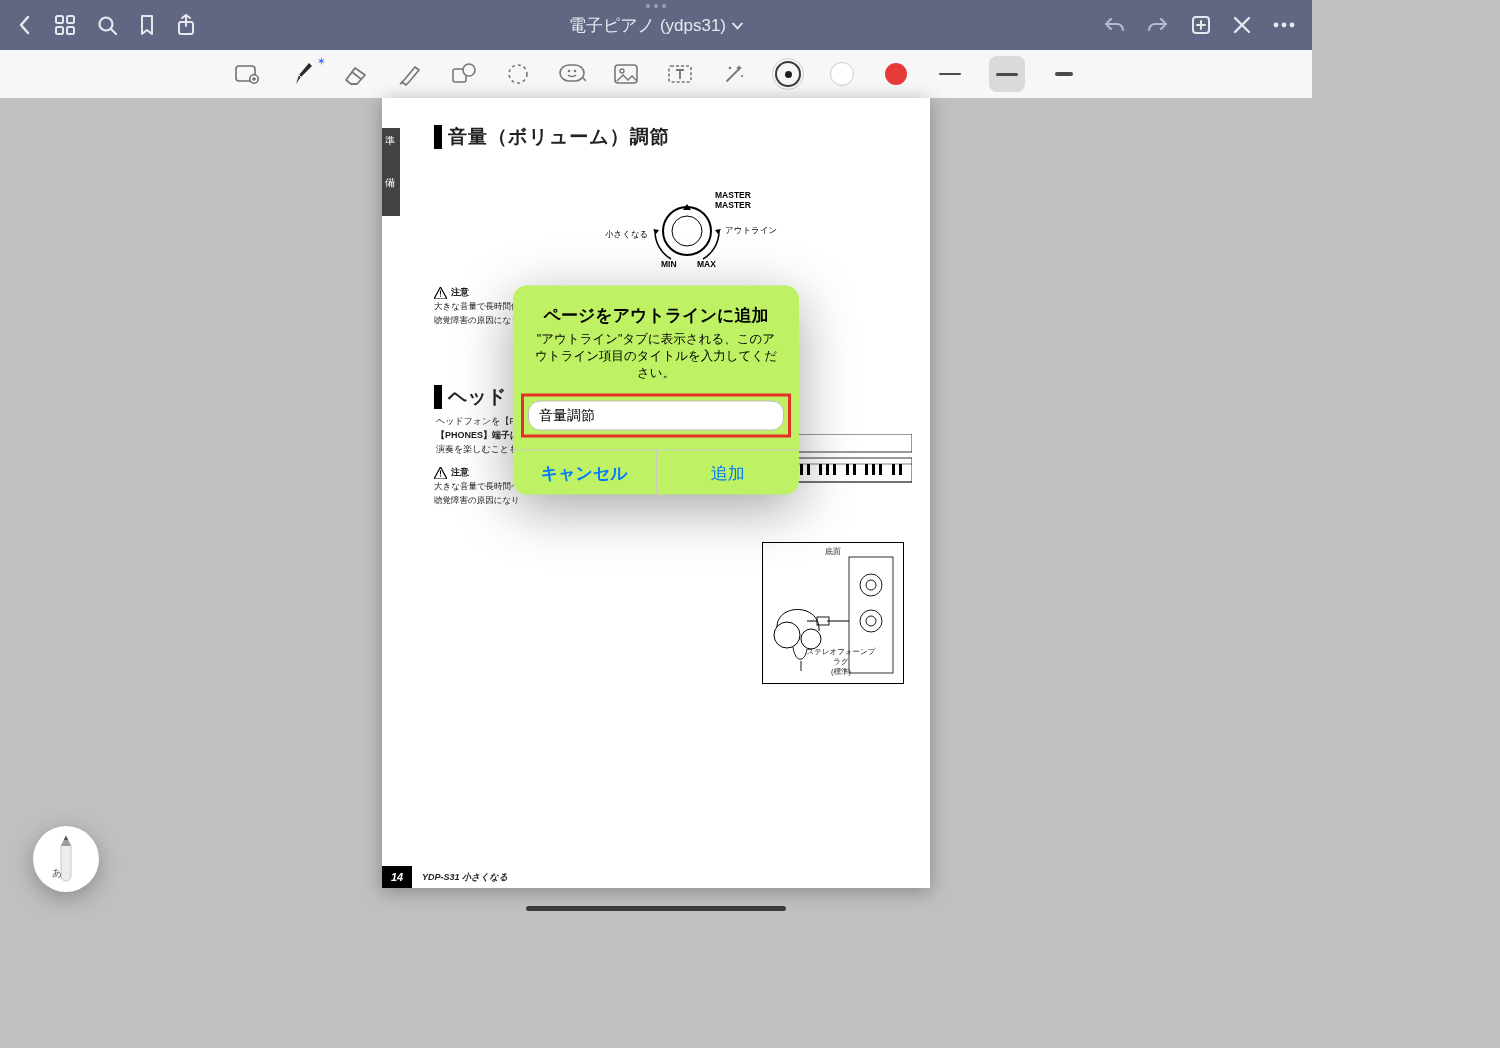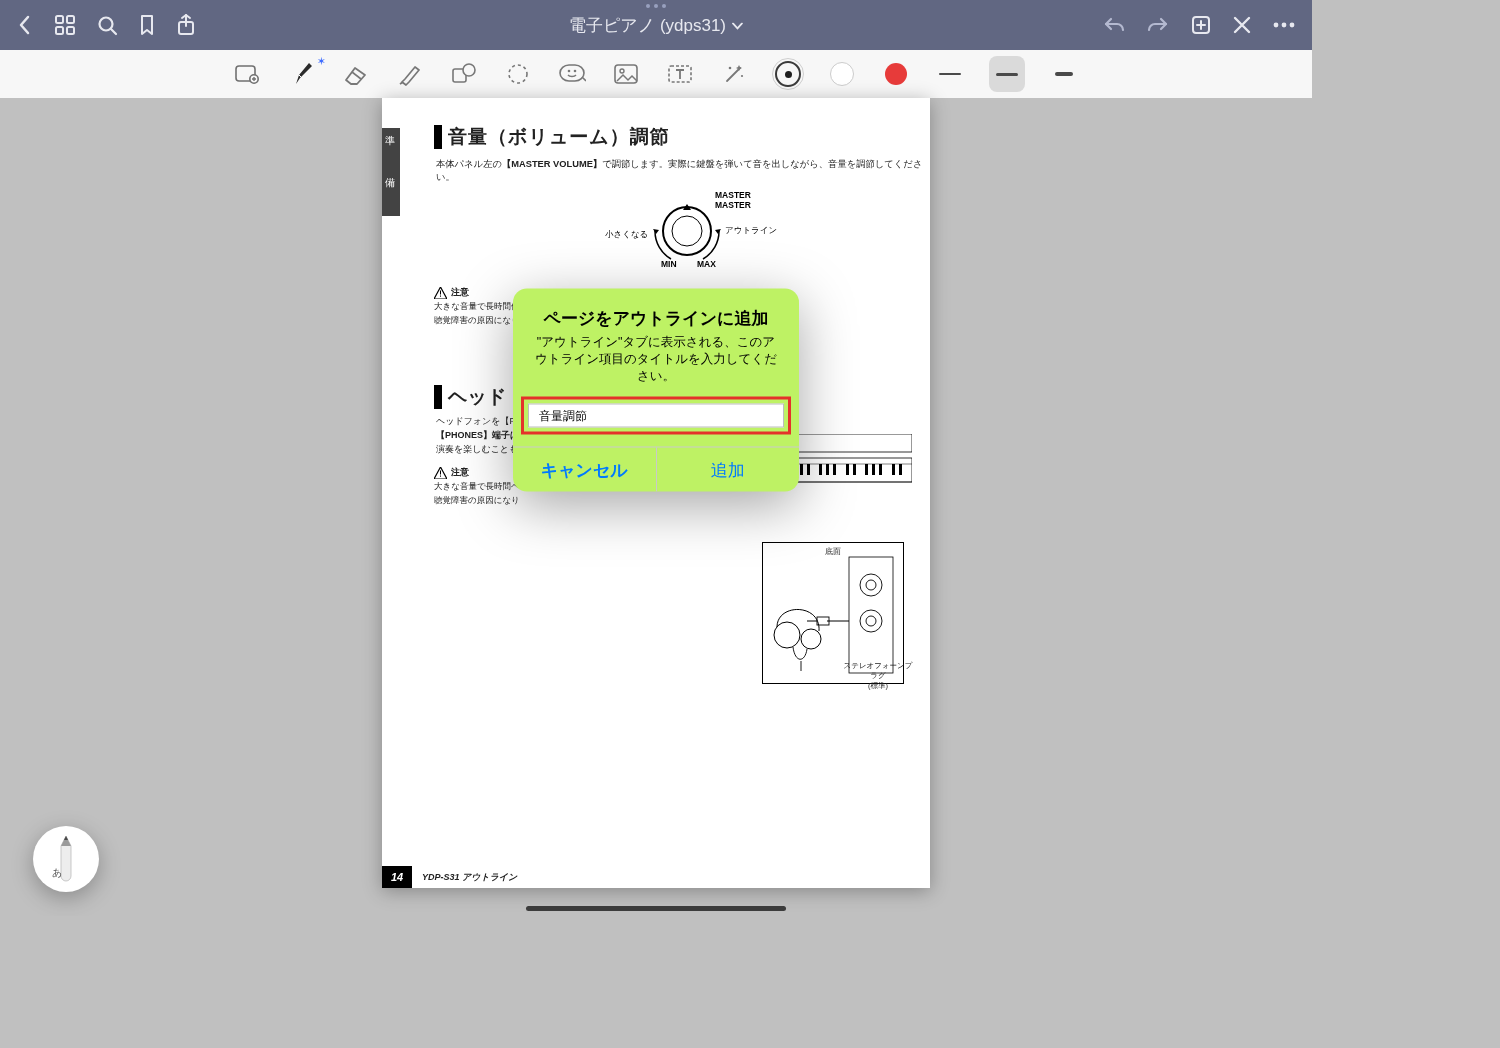--- a/index.html
+++ b/index.html
@@ -70,39 +70,39 @@
   .caution-line{ font-size:8.5px; margin-top:2px;}
 
   .sec2-title{ position:absolute; left:52px; top:286px; display:flex; align-items:center;}
   .sec2-title .bar{ width:8px; height:24px; background:#000; margin-right:6px;}
   .sec2-title h2{ margin:0; font-size:19px; font-weight:800;}
   .sec2-body{ position:absolute; left:54px; top:316px; font-size:9px; line-height:14px;}
   .caution2{ position:absolute; left:52px; top:368px; font-size:9px;}
 
   .kbd-fig{position:absolute; left:320px; top:336px;}
   .headphone-fig{position:absolute; left:380px; top:444px; width:140px; height:140px; border:0.8px solid #000;}
-  .headphone-caption{position:absolute; left:422px; top:563px; font-size:7.5px; text-align:center; width:74px;margin-left:37px;}
+  .headphone-caption{position:absolute; left:422px; top:549px; font-size:7.5px; text-align:center; width:74px;}
 
   .page-footer{ position:absolute; left:0; bottom:0; height:22px; display:flex; align-items:center;font-style:italic;}
   .page-num{ width:30px; height:22px; background:#000; color:#FFF; font-size:11px; display:flex; align-items:center; justify-content:center; font-weight:700;}
   .page-model{ font-size:9px; margin-left:10px; font-weight:600;}
 
   
   .dialog {
     position:absolute; left:50%; top:390px; transform:translate(-50%,-50%);
     width:286px; background:#bef264; border-radius:14px;
     box-shadow:0 14px 55px rgba(0,0,0,.35);
     overflow:hidden;
   }
   .dialog h3{ margin:18px 16px 4px; text-align:center; font-size:17px; font-weight:600; color:#000;}
   .dialog p{ margin:0 18px 12px; text-align:center; font-size:12.5px; color:#000; line-height:17px;}
   .dialog .field-wrap{ margin:6px 8px 12px; border:3px solid #E4322A; padding:4px;}
   .dialog input{
-    width:100%; box-sizing:border-box; height:24px; border:0.5px solid #BDBDBD;
-    border-radius:0; background:#FFF; padding:0 10px; font-size:12px; outline:none;
+    width:100%; box-sizing:border-box; height:30px; border:0.5px solid #BDBDBD;
+    border-radius:12px; background:#FFF; padding:0 10px; font-size:14px; outline:none;
   }
   .dialog .btn-row{ display:flex; border-top:0.5px solid #C9C9C9;}
   .dialog .btn{ flex:1; height:44px; display:flex; align-items:center; justify-content:center; font-size:17px; color:#007AFF;}
   .dialog .btn.cancel{ font-weight:600; border-right:0.5px solid #C9C9C9;}
 
   
   .pencil-fab{
     position:absolute; left:33px; bottom:24px; width:66px; height:66px; border-radius:50%;
     background:#FFFFFF; box-shadow:0 6px 22px rgba(0,0,0,.28);
     display:flex; align-items:center; justify-content:center;
@@ -288,23 +288,20 @@
 <div class="canvas-area">
   <div class="page">
     <div class="side-tab">
       <span>準</span>
       <span style="height:28px"></span>
       <span>備</span>
     </div>
     <div class="sec-title">
       <span class="bar"></span>
         <h2>音量（ボリューム）調節</h2>
-    </div>
-    <div class="sec-desc">
-      <span>本体パネル左の</span><b>【MASTER VOLUME】</b><span>で調節します。実際に鍵盤を弾いて音を出しながら、音量を調節してください。</span>
     </div>
 
     <div class="volume-fig">
       <svg width="260" height="80" viewBox="0 0 260 80">
         <circle cx="130" cy="38" r="24" fill="none" stroke="#000" stroke-width="2"></circle>
         <circle cx="130" cy="38" r="15" fill="none" stroke="#000" stroke-width="1"></circle>
         <path d="M126 17 L130 11 L134 17" fill="#000"></path>
         <path d="M98 38 a32 32 0 0 0 16 28" fill="none" stroke="#000" stroke-width="1.5"></path>
         <path d="M99 41 l-3 -5 6 1" fill="#000"></path>
         <path d="M162 38 a32 32 0 0 1 -16 28" fill="none" stroke="#000" stroke-width="1.5"></path>
@@ -403,21 +400,21 @@
         <path d="M14 84 C14 60 58 60 56 88" fill="none" stroke="#000" stroke-width="1"></path>
         <path d="M30 104 C32 120 42 120 44 106" fill="none" stroke="#000" stroke-width="0.9"></path>
         <path d="M38 118 v10" stroke="#000" stroke-width="0.9"></path>
       </svg>
     </div>
     <div class="headphone-caption" style="white-space:pre-line">ステレオフォーンプラグ
 (標準)</div>
 
     <div class="page-footer">
       <span class="page-num">14</span>
-      <span class="page-model">YDP-S31  アウトライン</span>
+      <span class="page-model">YDP-S31  小さくなる</span>
     </div>
   </div>
 </div>
 
 <div class="dialog">
   <h3>ページをアウトラインに追加</h3>
   <p>"アウトライン"タブに表示される、このアウトライン項目のタイトルを入力してください。</p>
   <div class="field-wrap" style="position:relative">
     <input value="音量調節" style="">
   </div>

